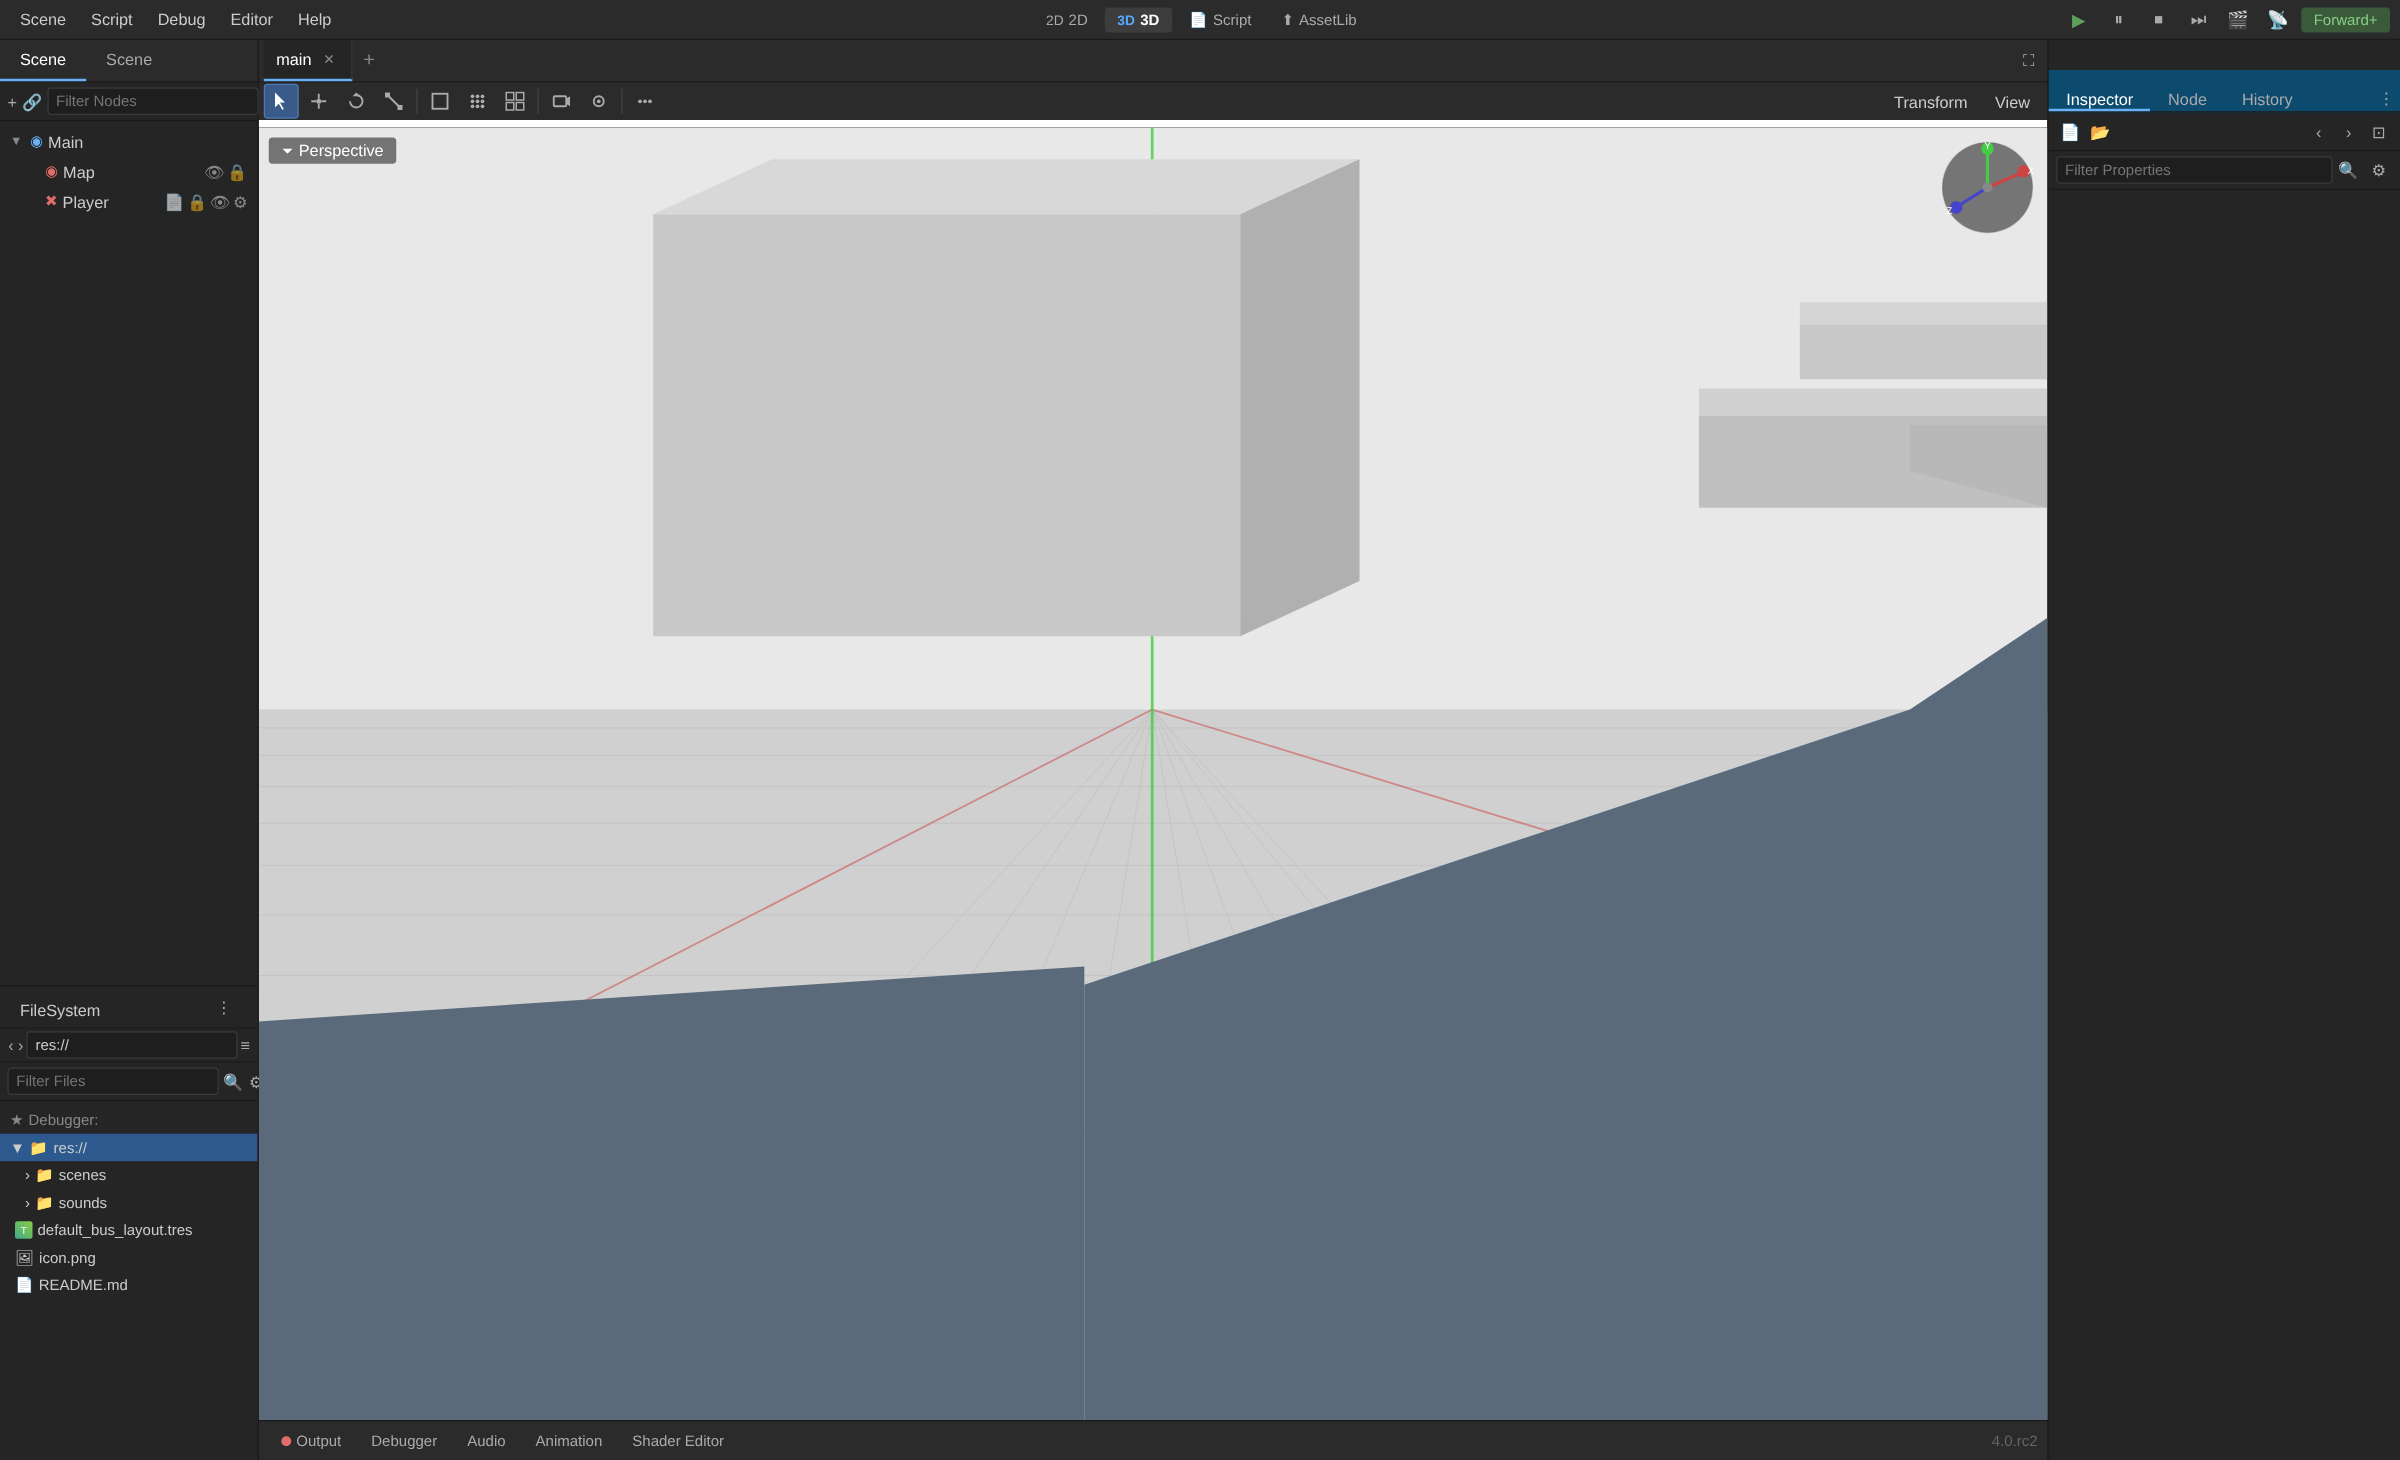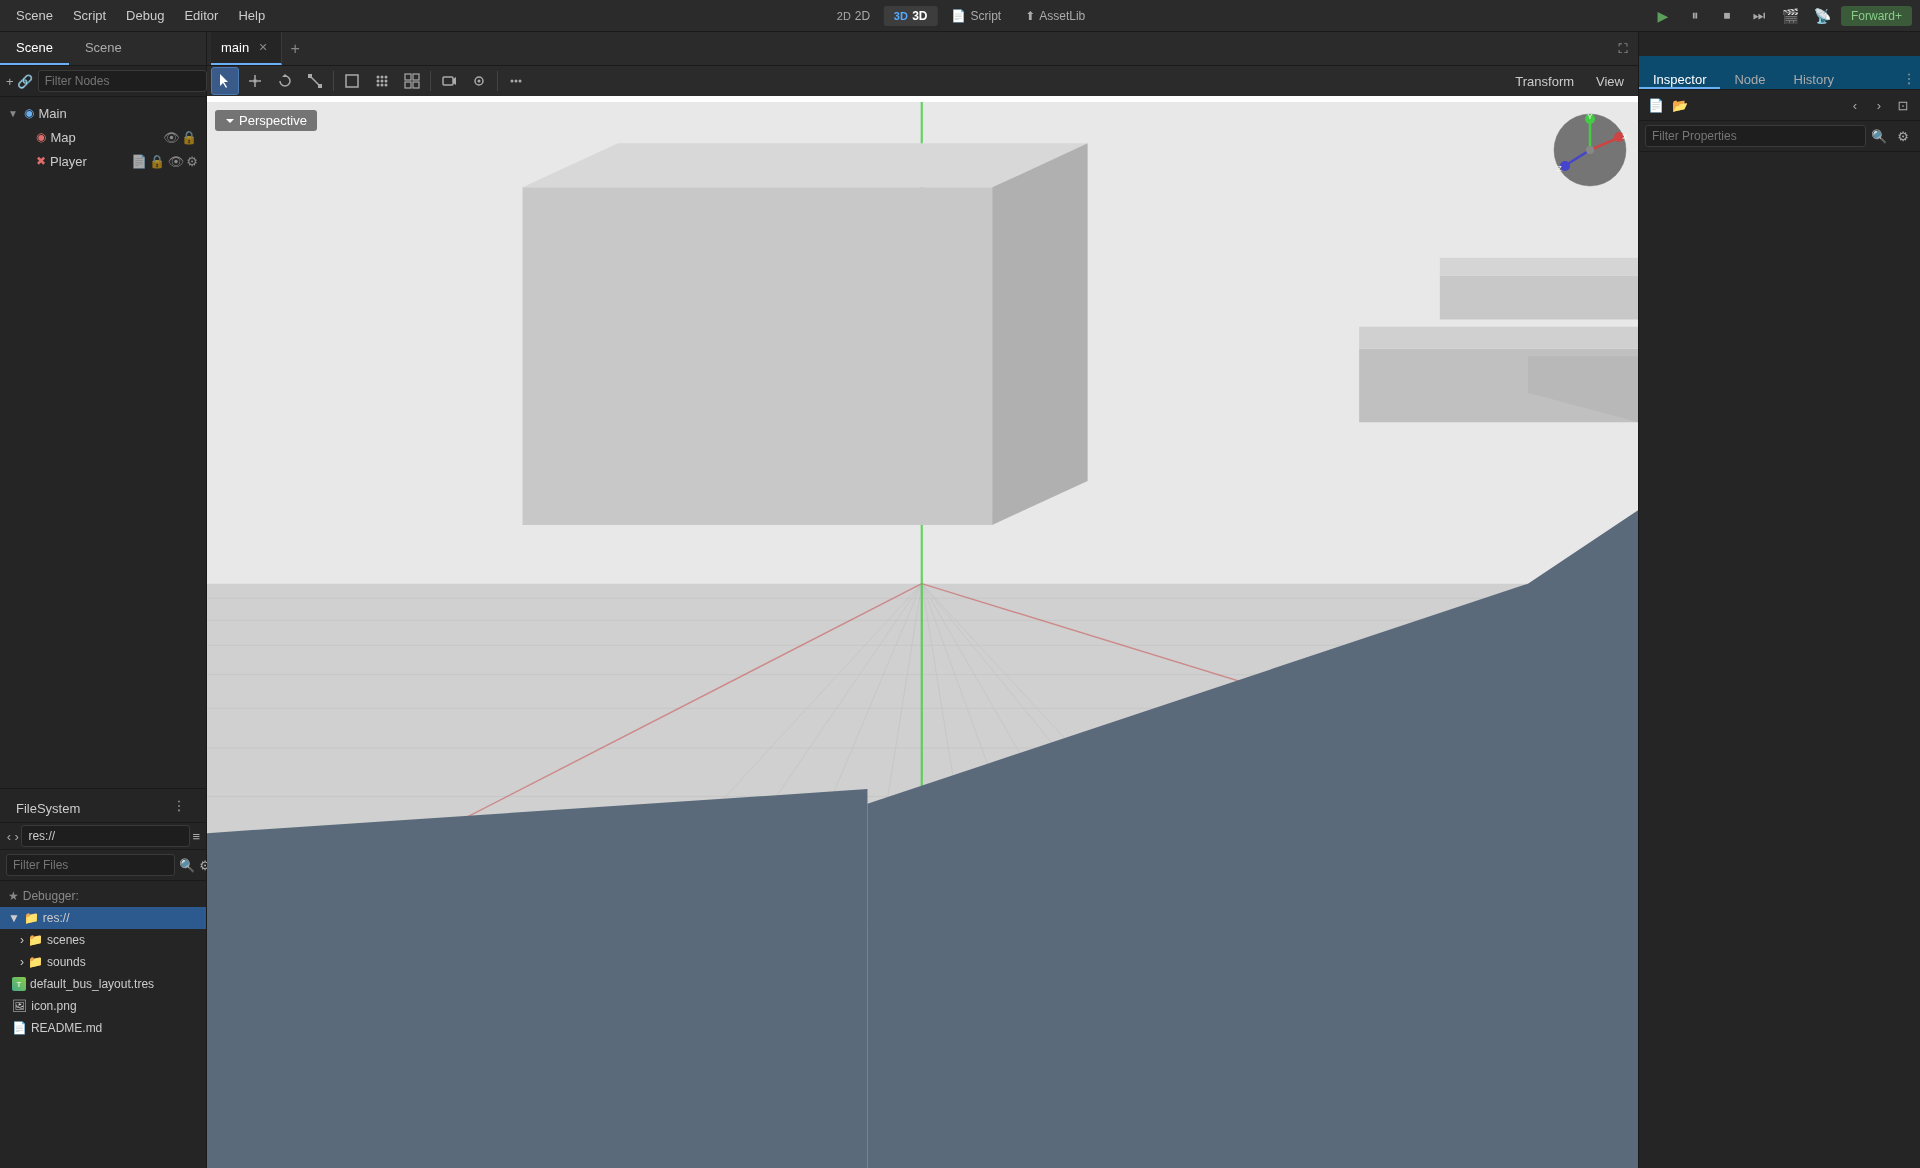--- a/index.html
+++ b/index.html
@@ -786,20 +786,40 @@
 
           <line x1="40" y1="40" x2="16" y2="55" stroke="#4444cc" stroke-width="2.5"></line>
           <circle cx="15" cy="56" r="5" fill="#4444cc"></circle>
           <text x="7" y="59" font-size="8" fill="#fff" dominant-baseline="middle">Z</text>
 
           <circle cx="40" cy="40" r="4" fill="#888"></circle>
         </svg>
       </div>
     </div>
 
+    <div class="bottom-panel">
+      <div class="bottom-tab">
+        <span class="dot"></span>
+        <span>Output</span>
+      </div>
+      <div class="bottom-tab">
+        <span>Debugger</span>
+      </div>
+      <div class="bottom-tab">
+        <span>Audio</span>
+      </div>
+      <div class="bottom-tab">
+        <span>Animation</span>
+      </div>
+      <div class="bottom-tab">
+        <span>Shader Editor</span>
+      </div>
+      <div class="bottom-spacer"></div>
+      <span class="version-text">4.0.rc2</span>
+    </div>
   </div>
 
   <div class="right-panel">
 
     <div class="right-tabs">
       <div class="right-tab active">Inspector</div>
       <div class="right-tab">Node</div>
       <div class="right-tab">History</div>
       <div class="right-tab-spacer"></div>
       <button class="icon-btn">⋮</button>

